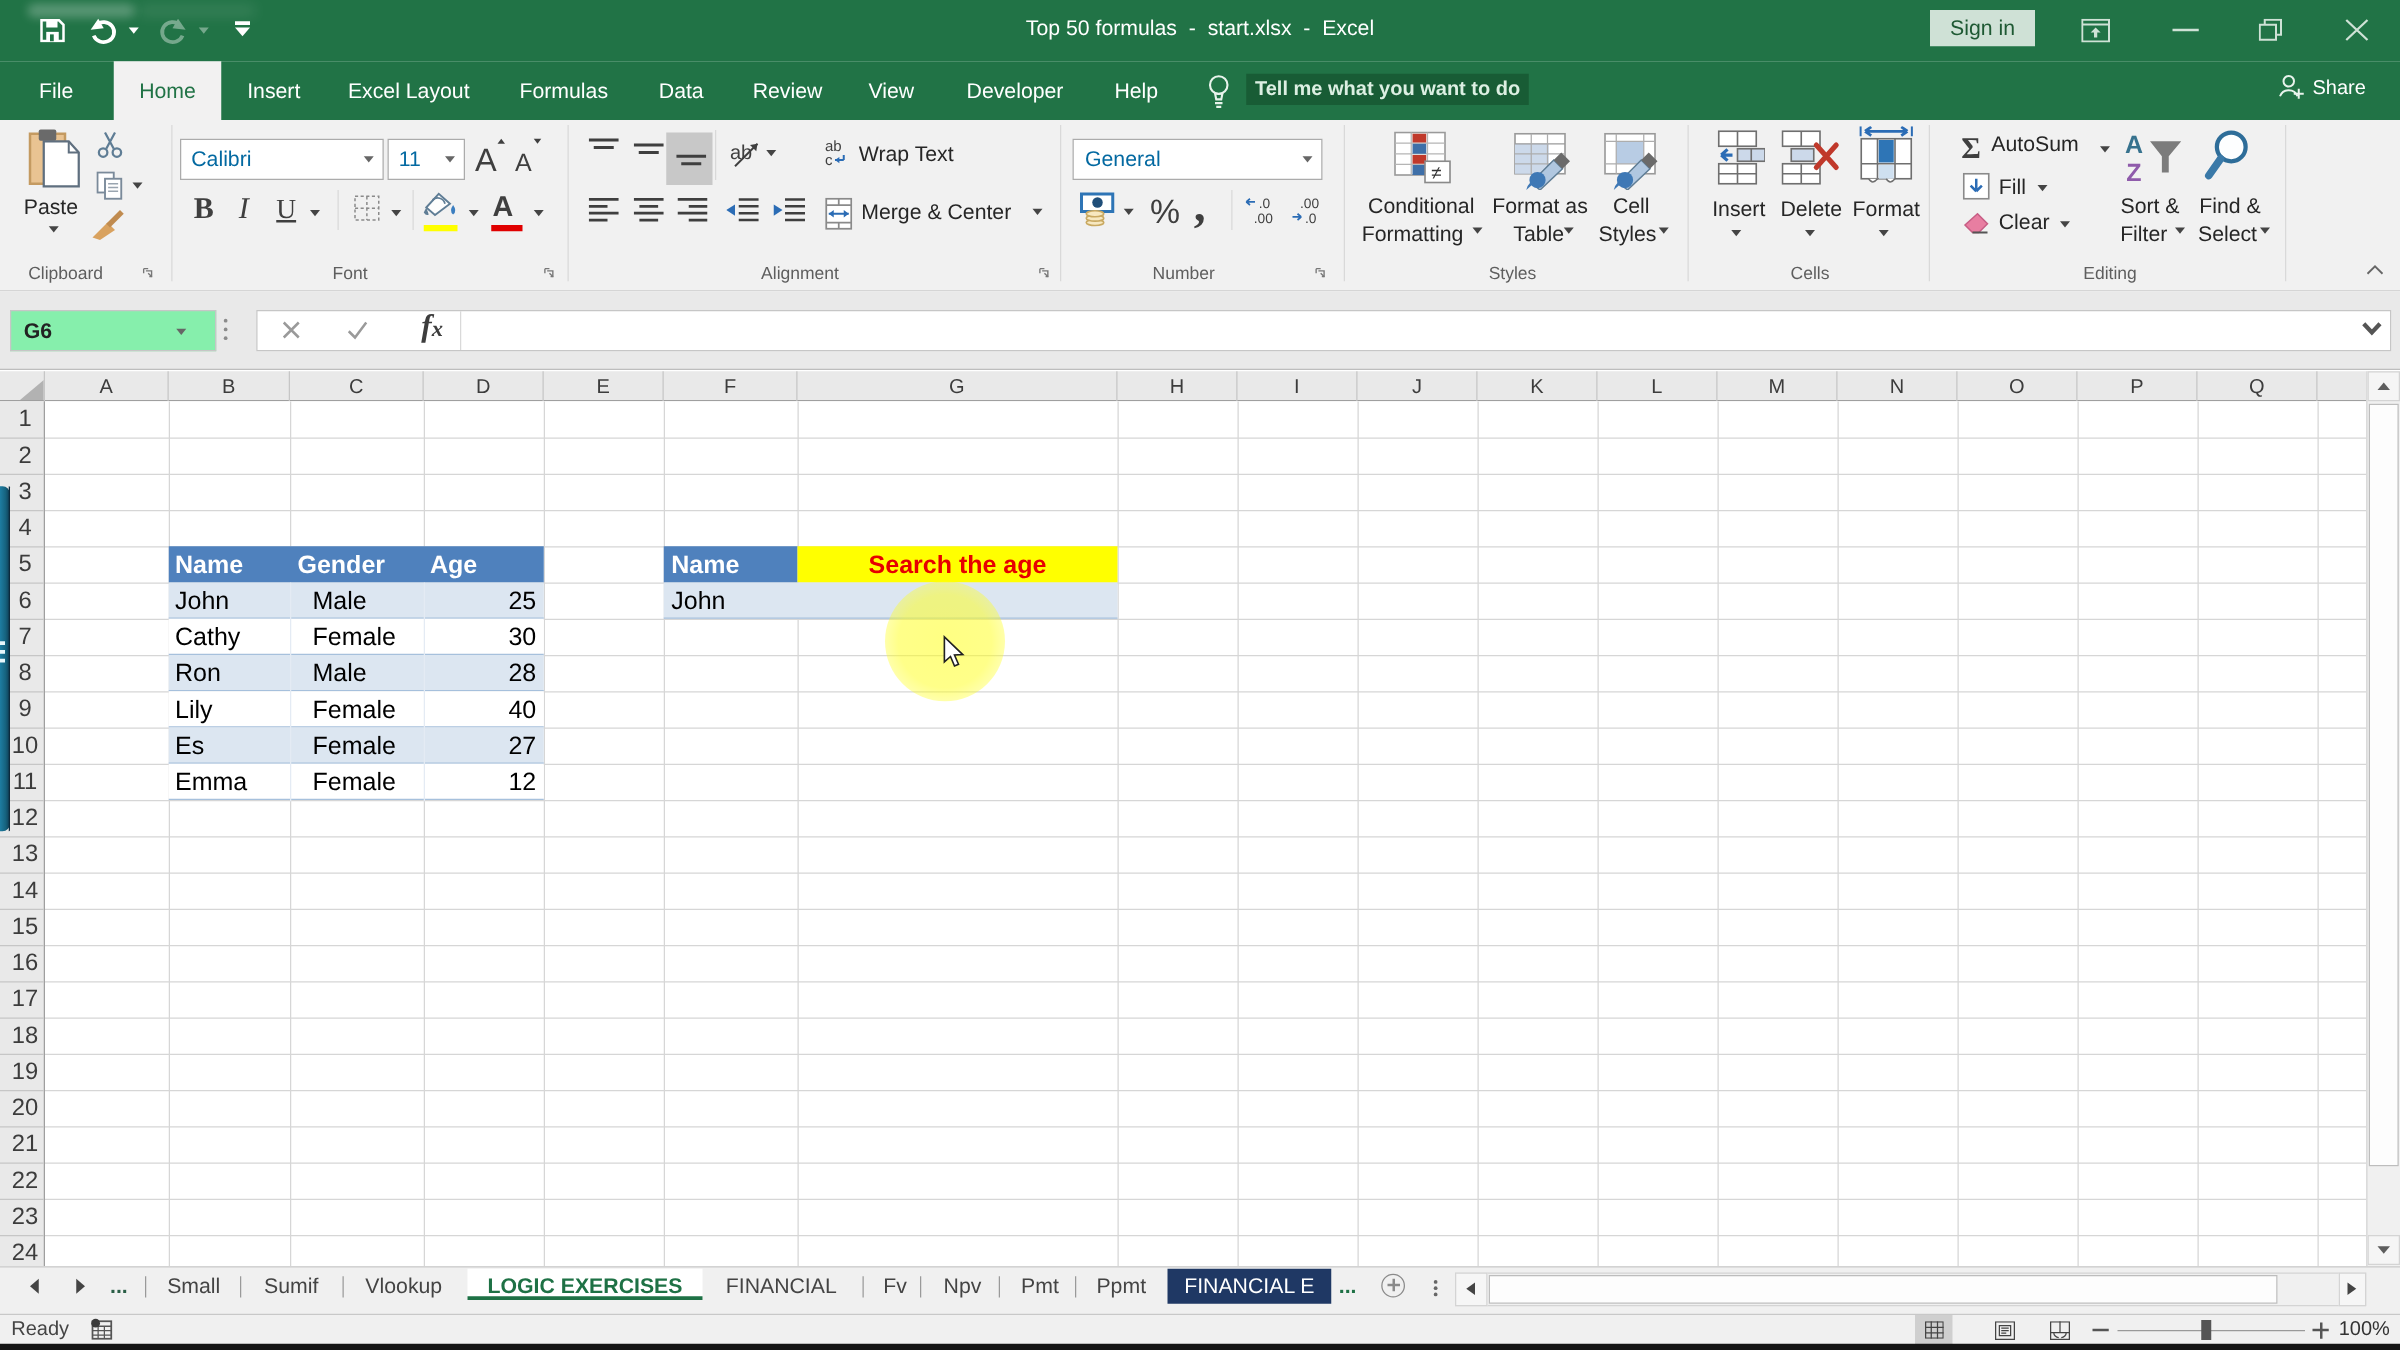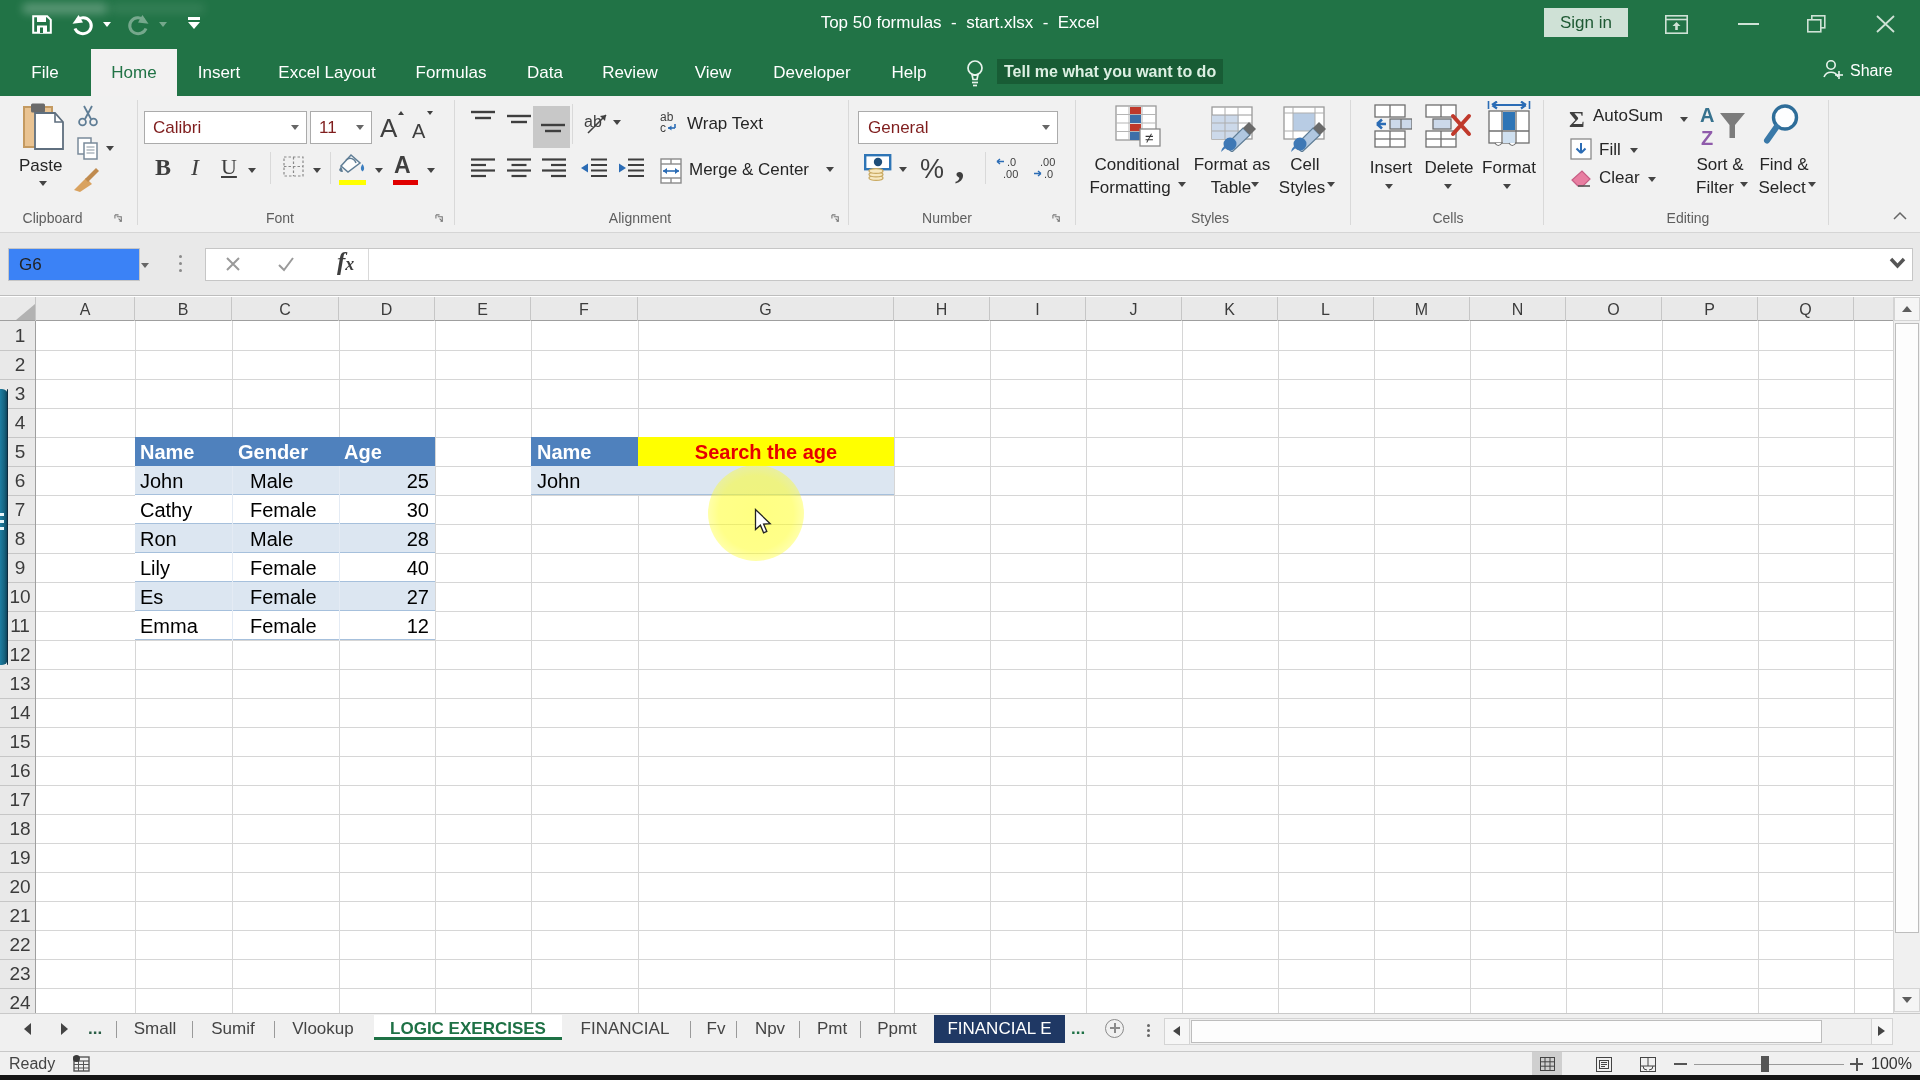--- a/index.html
+++ b/index.html
@@ -11,21 +11,21 @@
 #titlebar { left:0; top:0; width:1920px; height:49px; background:#217346; }
 #tabrow { left:0; top:49px; width:1920px; height:47px; background:#217346; }
 .rtab { position:absolute; top:0; height:47px; line-height:47px; color:#fff; font-size:17px; text-align:center; }
 #hometab { position:absolute; left:91px; top:0; width:86px; height:47px; background:#f2f1f1; color:#217346; font-size:17px; text-align:center; line-height:47px; }
 
 
 #ribbon { left:0; top:96px; width:1920px; height:137px; background:#f1f1f1; border-bottom:1px solid #d5d5d5; }
 .gdiv { position:absolute; top:4px; height:125px; width:1px; background:#d9d9d9; }
 .glabel { position:absolute; top:114px; height:16px; font-size:14px; color:#5e5e5e; text-align:center; }
 .launcher { position:absolute; width:10px; height:10px; }
-.combo { position:absolute; background:#fff; border:1px solid #ababab; color:#7f1d1d; font-size:17px; }
+.combo { position:absolute; background:#fff; border:1px solid #ababab; color:#0369a1; font-size:17px; }
 .dd { position:absolute; width:0; height:0; border-left:4.5px solid transparent; border-right:4.5px solid transparent; border-top:5.5px solid #444; }
 .rbtxt { position:absolute; font-size:17px; color:#262626; white-space:nowrap;text-align:right; }
 
 
 #fbar { left:0; top:233px; width:1920px; height:63px; background:#e9e9e9; border-bottom:1px solid #bdbdbd; }
 
 
 #colhdr { left:0; top:297px; width:1893px; height:24px; background:#e9e9e9; border-bottom:1px solid #9f9f9f; }
 .chl { position:absolute; top:0; height:24px; line-height:25px; font-size:16px; color:#3c3c3c; text-align:center; border-right:1px solid #c6c6c6; }
 #rowhdr { left:0; top:321px; width:36px; height:692px; background:#e9e9e9; border-right:1px solid #9f9f9f; overflow:hidden; }
@@ -453,21 +453,21 @@
     <div class="dd" style="left:1740px;top:86px;"></div>
     <svg style="position:absolute;left:1762px;top:8px" width="42" height="44" viewBox="0 0 42 44">
       <circle cx="23" cy="13.5" r="11.5" fill="#fdfeff" stroke="#2e6d99" stroke-width="3.4"></circle>
       <line x1="14.5" y1="23" x2="5" y2="36.5" stroke="#3a79a8" stroke-width="6" stroke-linecap="round"></line>
     </svg>
     <div class="rbtxt" style="left:1757px;top:59px;text-align:center;width:54px;">Find &amp;</div>
     <div class="rbtxt" style="left:1753px;top:82px;text-align:center;width:58px;">Select</div>
     <div class="dd" style="left:1808px;top:86px;"></div>
   </div>
   <div class="abs" id="fbar">
-    <div style="position:absolute;left:8px;top:15px;width:132px;height:33px;background:#3b82f6;border:1px solid #c6c6c6;">
+    <div style="position:absolute;left:8px;top:15px;width:165px;height:33px;background:#86efac;border:1px solid #c6c6c6;font-weight:bold;">
       <div style="position:absolute;left:10px;top:0;height:31px;line-height:31px;font-size:17px;color:#222;">G6</div>
       <div class="dd" style="left:132px;top:14px;border-top-color:#666;"></div>
     </div>
     <div style="position:absolute;left:179px;top:22px;width:3px;height:3px;background:#8b8b8b;border-radius:50%;"></div>
     <div style="position:absolute;left:179px;top:29px;width:3px;height:3px;background:#8b8b8b;border-radius:50%;"></div>
     <div style="position:absolute;left:179px;top:36px;width:3px;height:3px;background:#8b8b8b;border-radius:50%;"></div>
     <div style="position:absolute;left:205px;top:15px;width:1708px;height:33px;background:#fff;border:1px solid #c6c6c6;"></div>
     <svg style="position:absolute;left:225px;top:23px" width="16" height="16" viewBox="0 0 16 16">
         <path d="M2 2 L14 14 M14 2 L2 14" stroke="#9a9a9a" stroke-width="2"></path>
       </svg>

